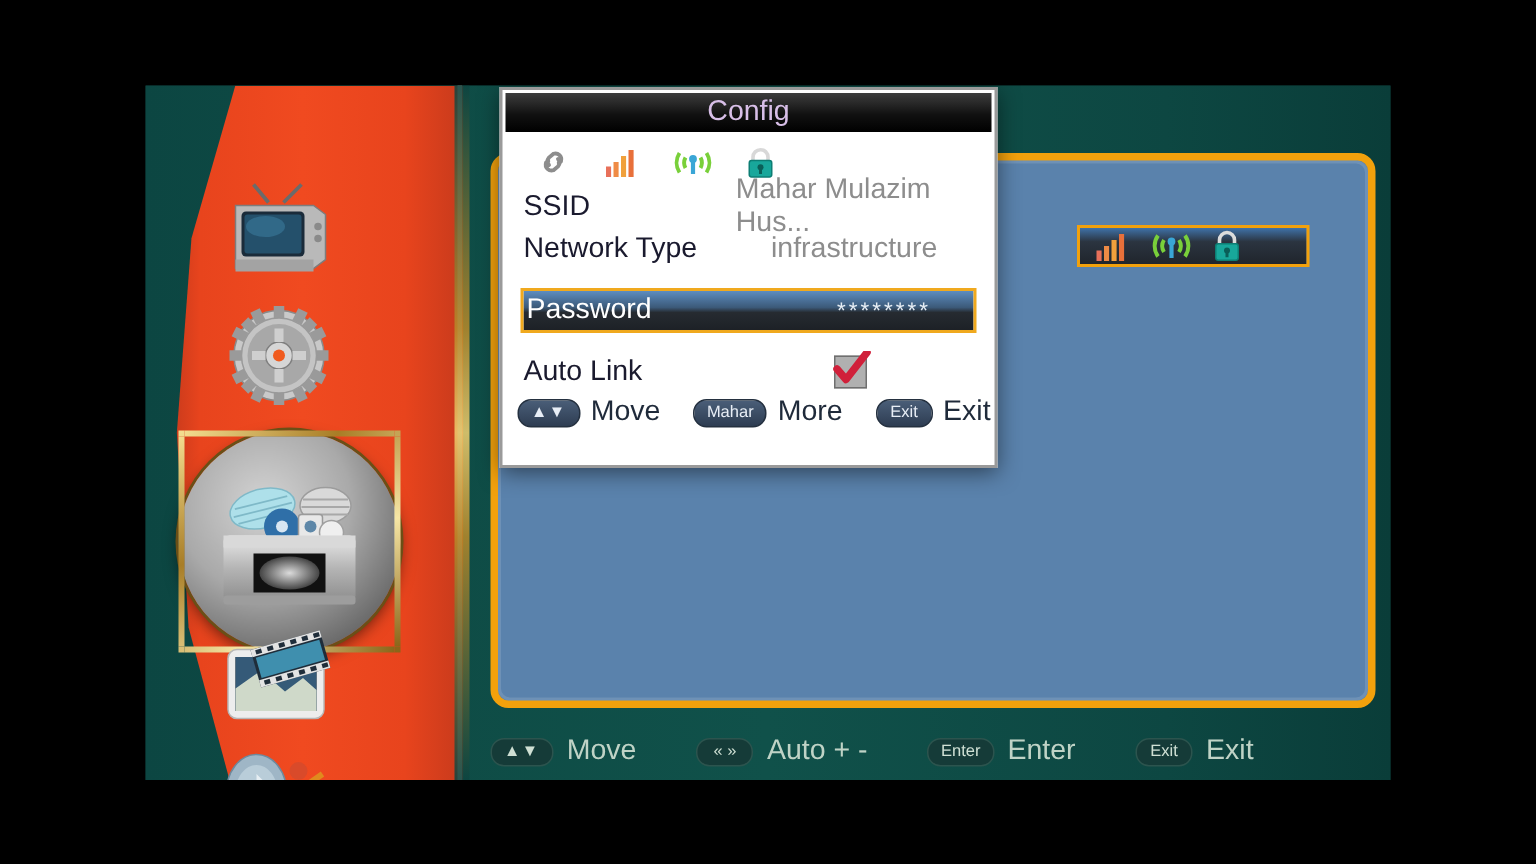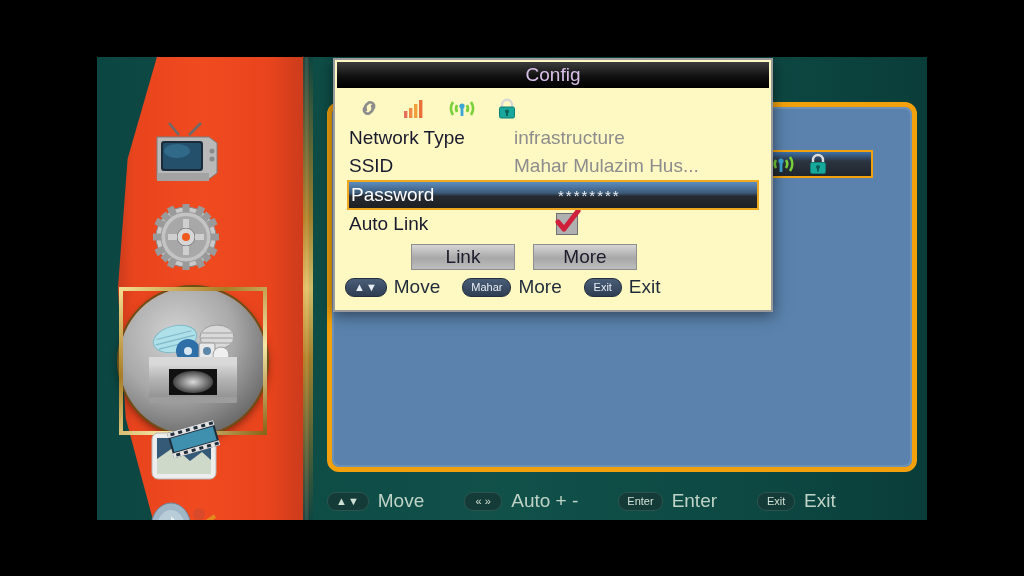--- a/index.html
+++ b/index.html
@@ -59,33 +59,33 @@
   
   .statusbar{position:absolute;left:230px;top:425px;width:600px;height:38px;
       display:flex;align-items:center;gap:0;color:#bfd3c6;font-size:19px;}
   .sb-item{display:flex;align-items:center;gap:9px;margin-right:40px;}
   .pill{background:#153b38;border:1px solid #2c544e;border-radius:9px;color:#cfe0d4;
       font-size:11px;padding:2px 8px;line-height:13px;display:inline-flex;gap:3px;
       align-items:center;min-width:20px;justify-content:center;}
   .pill.arrows{letter-spacing:1px;}
 
   
-  .dialog{position:absolute;left:333px;top:58px;width:440px;height:254px;
-     background:#fef9c3;border:2px solid #9a9a9a;box-sizing:border-box;
+  .dialog{position:absolute;left:333px;top:58px;width:332px;height:254px;
+     background:#ffffff;border:2px solid #9a9a9a;box-sizing:border-box;
      box-shadow:0 3px 14px rgba(0,0,0,.5);}
   .dlg-title{height:26px;background:linear-gradient(180deg,#3d3d3d 0%,#111 55%,#000 100%);
      color:#d8bfe8;font-size:19px;display:flex;align-items:center;justify-content:center;
      margin:2px 2px 0 2px;}
   .dlg-icons{display:flex;align-items:center;gap:22px;padding:7px 0 3px 22px;height:26px;}
   .dlg-body{padding:0 14px;}
   .row{display:flex;align-items:center;height:28px;font-size:19px;}
   .row .lbl{width:165px;color:#1a1a2e;}
   .row .val{color:#8d8d8d;}
   .row.sel{background:linear-gradient(180deg,#5d8dc0 0%,#3c5a79 42%,#262b31 55%,#1d2126 100%);
-     border:2px solid #f0a91e;box-sizing:border-box;margin:0 -2px;height:30px;padding:12px 2px;}
+     border:2px solid #f0a91e;box-sizing:border-box;margin:12px -2px;height:30px;padding:12px 2px;}
   .row.sel .lbl{color:#fff;width:163px;}
   .row.sel .val{color:#e7eef5;letter-spacing:2px;font-size:15px;margin-left:44px;}
   .chk{width:20px;height:20px;background:#b0b0b0;border:1px solid #6f6f6f;margin-left:42px;
       position:relative;}
   .btnrow{display:flex;gap:18px;padding:6px 0 4px 62px;}
   .btn{width:102px;height:24px;background:linear-gradient(180deg,#d5d5d5,#a8a8a8 55%,#bdbdbd);
       border:1px solid #8e8e8e;font-size:19px;color:#1c1c2c;display:flex;align-items:center;
       justify-content:center;}
   .dlg-foot{display:flex;align-items:center;height:26px;padding-left:10px;font-size:19px;
       color:#1f2a3a;gap:0;}
@@ -342,44 +342,40 @@
           <path d="M5 9.5 V6.8 a5 5 0 0 1 10 0 v2.7" stroke="#d8d8d8" stroke-width="2.4" fill="none"></path>
           <rect x="2.5" y="9" width="15" height="11" rx="1.6" fill="#18a79b" stroke="#0d7e74"></rect>
           <circle cx="10" cy="13.5" r="2" fill="#0a5f58"></circle>
           <rect x="9" y="14" width="2" height="4" fill="#0a5f58"></rect>
         </svg>
       </span>
     </div>
 
     <div class="dlg-body">
       <div class="row">
+        <span class="lbl">SSID</span>
+        <span class="val">Mahar Mulazim Hus...</span>
+      </div>
+      <div class="row">
         <span class="lbl">Network Type</span>
         <span class="val">infrastructure</span>
-      </div>
-      <div class="row">
-        <span class="lbl">SSID</span>
-        <span class="val">Mahar Mulazim Hus...</span>
       </div>
       <div class="row sel">
         <span class="lbl">Password</span>
         <span class="val">********</span>
       </div>
       <div class="row">
         <span class="lbl">Auto Link</span>
         <span class="chk">
           <svg width="26" height="24" viewBox="0 0 26 24" style="position:absolute;left:-2px;top:-4px;">
             <path d="M3 12 L9 19 L23 1" stroke="#d0203a" stroke-width="5" fill="none" stroke-linecap="round" stroke-linejoin="round"></path>
           </svg>
         </span>
       </div>
 
-      <div class="btnrow">
-        <div class="btn">Link</div>
-        <div class="btn">More</div>
-      </div>
     </div>
 
     <div class="dlg-foot">
       <span class="sb-item">
         <span class="pill arrows">▲▼</span>
         <span>Move</span>
       </span>
       <span class="sb-item">
         <span class="pill">Mahar</span>
         <span>More</span>

